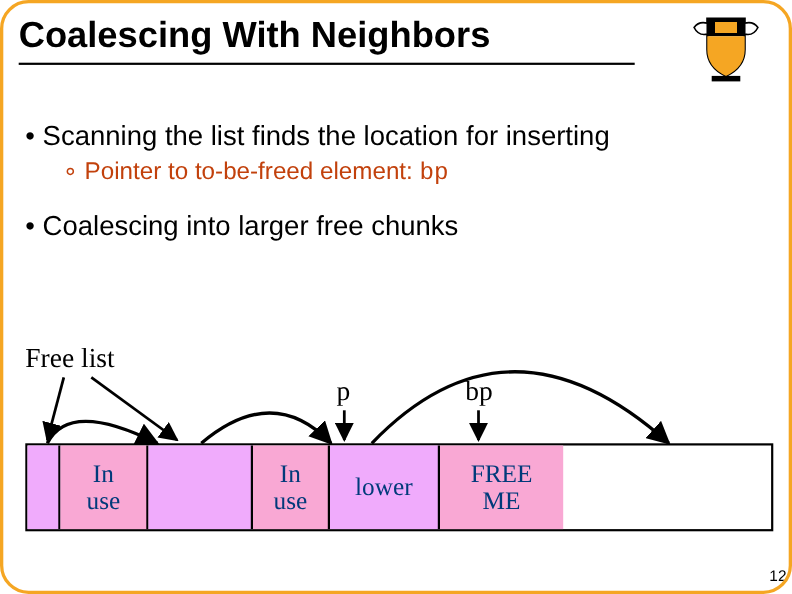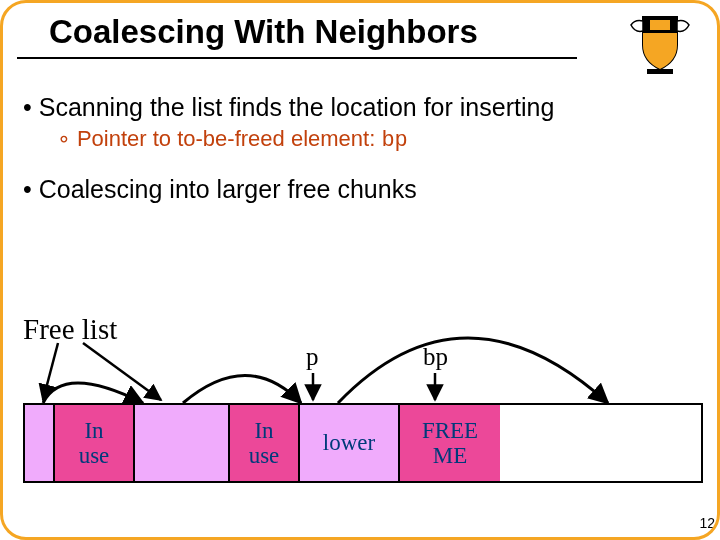--- a/index.html
+++ b/index.html
@@ -17,30 +17,29 @@
     top: 10px; left: 14px;
     width: 560px;
     border-bottom: 2px solid #000;
     padding-bottom: 6px;
   }
   .title {
     font-family: Arial, Helvetica, sans-serif;
     font-size: 33px;
     font-weight: bold;
     color: #000;
-    margin-left: 32px;
   }
   .shield {
     position: absolute;
     top: 8px; right: 22px;
     width: 70px; height: 64px;
   }
   .content {
     position: absolute;
-    top: 80px; left: 20px; right: 20px;
+    top: 97px; left: 20px; right: 20px;
   }
   .bul1 {
     font-family: Arial, Helvetica, sans-serif;
     font-size: 25px;
     color: #000;
     margin-top: 10px;
     text-indent: -18px;
     padding-left: 18px;
   }
   .bul1::before { content: "• "; }
@@ -52,21 +51,21 @@
     margin-top: 4px;
     text-indent: -16px;
     padding-left: 16px;
   }
   .sub::before { content: "∘ "; }
   .mono { font-family: "Courier New", monospace; }
   .freelist {
     position: absolute;
     top: 310px; left: 20px;
     font-family: "Times New Roman", serif;
-    font-size: 29px;
+    font-size: 25px;
     color: #000;
   }
   .ptr-p {
     position: absolute;
     top: 340px; left: 303px;
     font-family: "Times New Roman", serif;
     font-size: 25px;
   }
   .ptr-bp {
     position: absolute;
@@ -87,21 +86,21 @@
     display: flex;
     align-items: center;
     justify-content: center;
     text-align: center;
     font-family: "Times New Roman", serif;
     font-size: 23px;
     line-height: 1.1;
   }
   .block:last-child { border-right: none; }
   .free-bg { background: #f0abfc; }
-  .inuse-bg { background: #ec4899; }
+  .inuse-bg { background: #f9a8d4; }
   .darkblue { color: #003a7a; }
   .svg-layer {
     position: absolute;
     top: 0; left: 0;
     width: 720px; height: 540px;
     pointer-events: none;
   }
   .pagenum {
     position: absolute;
     bottom: 6px; right: 2px;
@@ -154,21 +153,21 @@
     <div class="block free-bg" style="width:95px"></div>
     <div class="block inuse-bg darkblue" style="width:70px">
       <div>
         <span>In</span><br>
         <span>use</span>
       </div>
     </div>
     <div class="block free-bg darkblue" style="width:100px">
       <span>lower</span>
     </div>
-    <div class="block inuse-bg darkblue" style="width:100px">
+    <div class="block inuse-bg darkblue" style="width:112px">
       <div>
         <span>FREE</span><br>
         <span>ME</span>
       </div>
     </div>
   </div>
 
   <svg class="svg-layer">
     <defs>
       <marker id="ah" viewBox="0 0 10 10" refX="9" refY="5" markerWidth="7" markerHeight="7" orient="auto-start-reverse">

